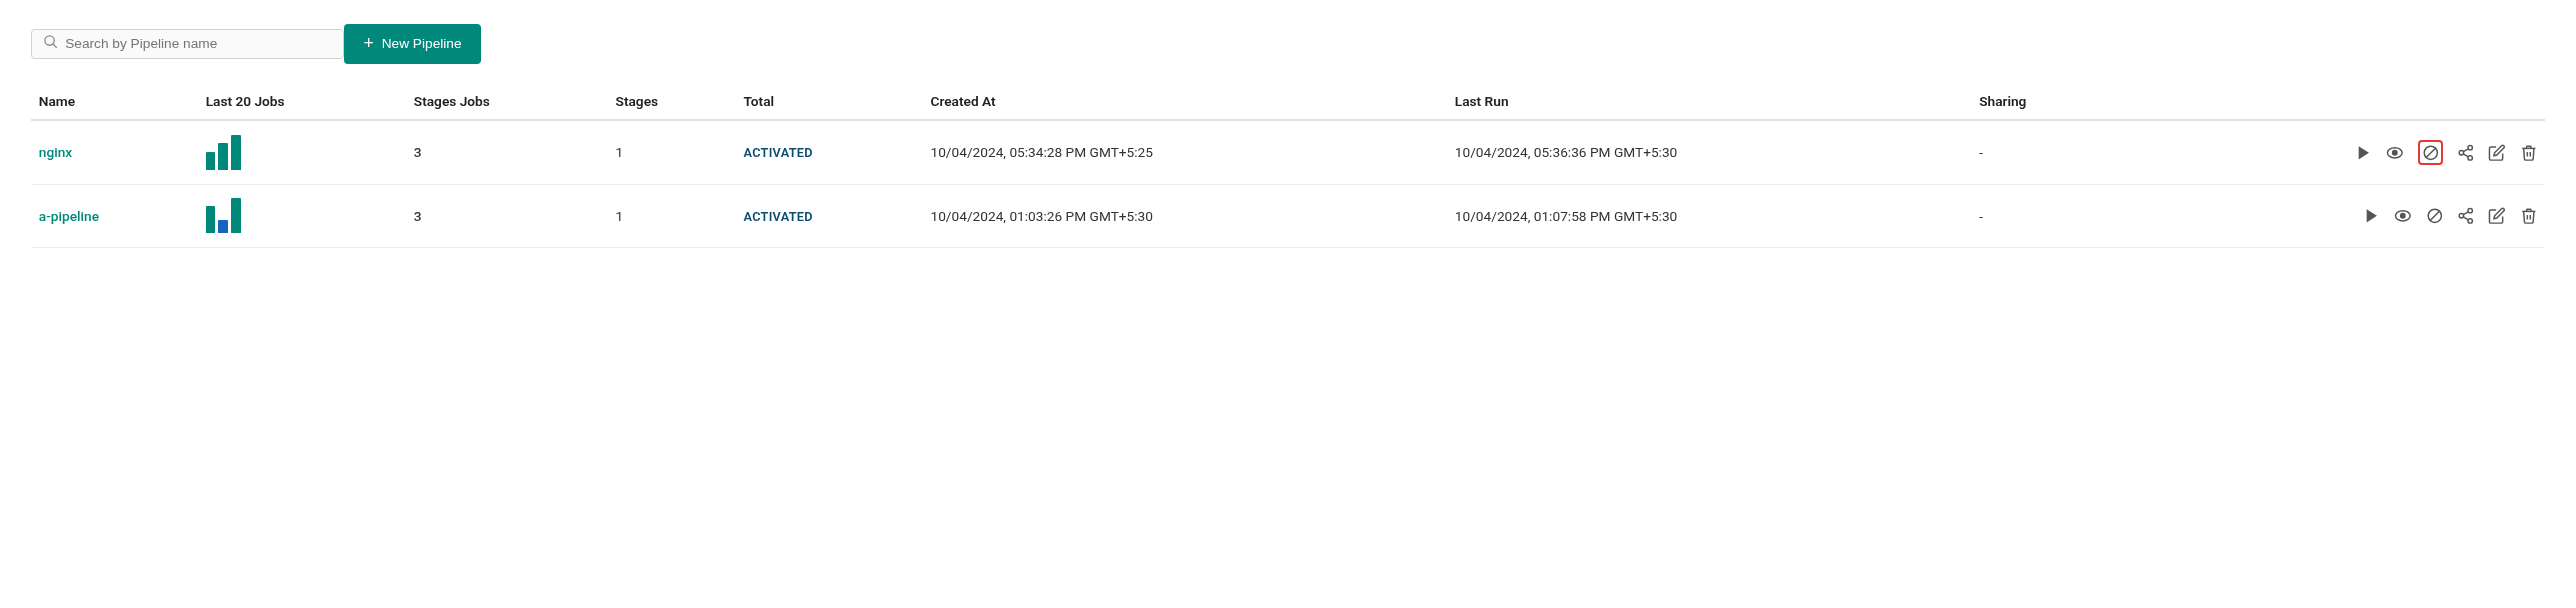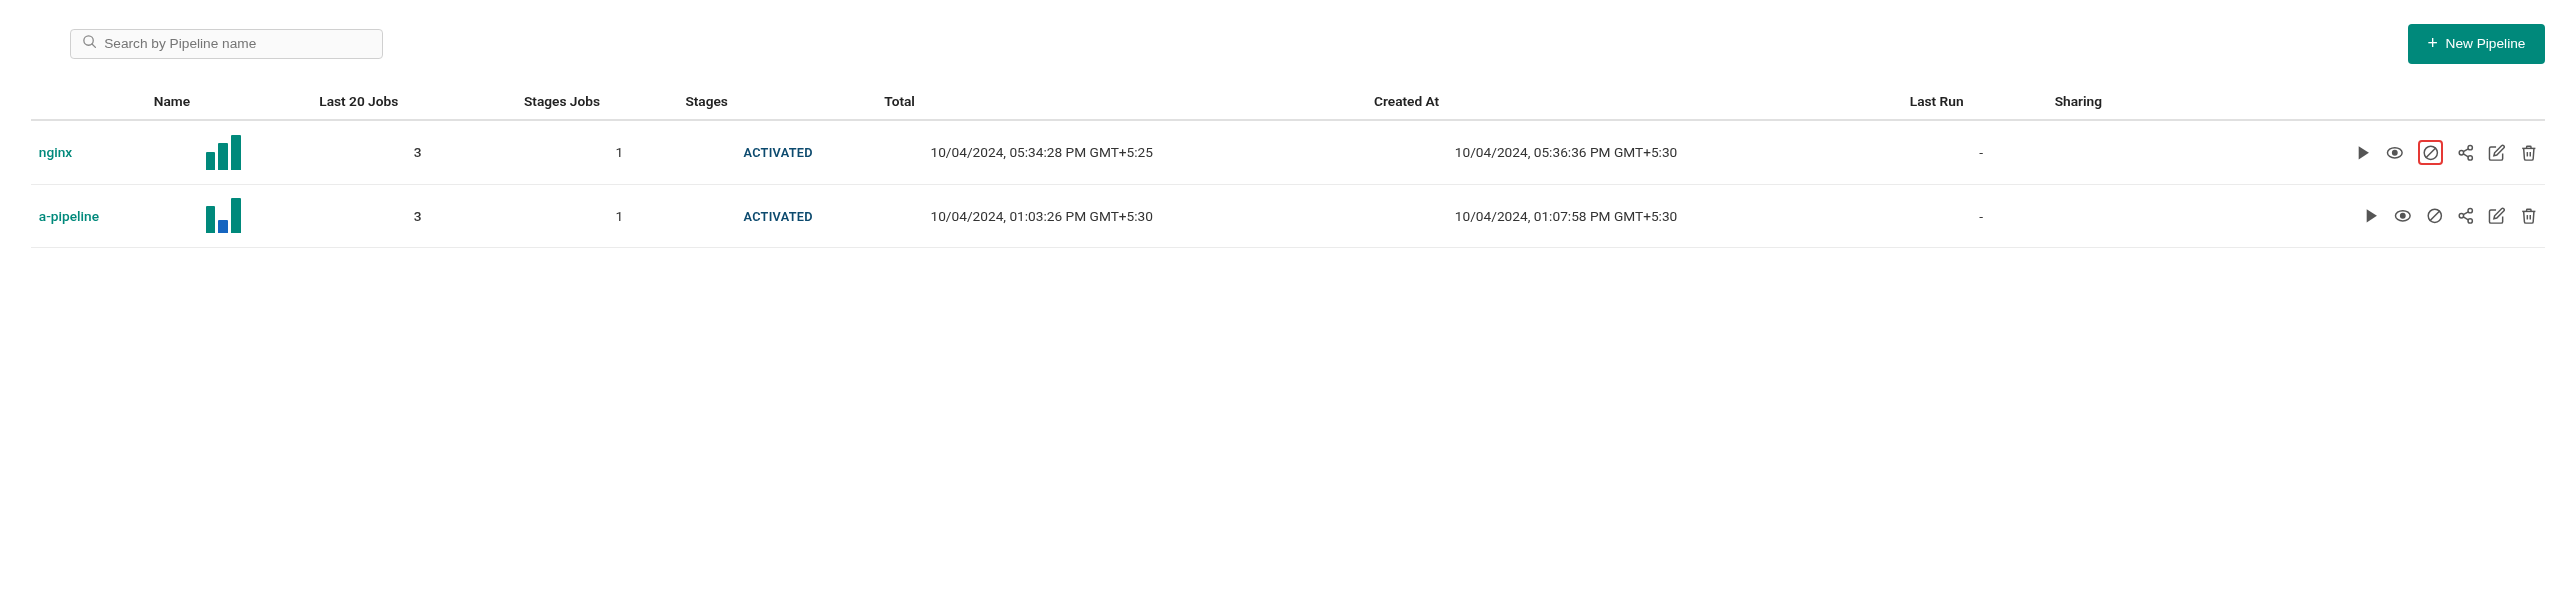--- a/index.html
+++ b/index.html
@@ -21,23 +21,22 @@
       margin-bottom: 5.9px;
     }
     .page-subtitle {
       font-size: 12.7px;
       color: #666;
       margin-bottom: 19.6px;
     }
     .toolbar {
       display: flex;
       align-items: center;
-      justify-content: space-between;
+      justify-content: flex-start;
       margin-bottom: 19.6px;
-      margin-left: 39px;
     }
     .search-container {
       display: flex;
       align-items: center;
       border: 1px solid #d0d0d0;
       border-radius: 3.9px;
       padding: 5.9px 11.7px;
       width: 313px;
       background: #fafafa;
     }
@@ -72,21 +71,21 @@
       font-weight: 300;
     }
     .table {
       width: 100%;
       border-collapse: collapse;
     }
     .table thead tr {
       border-bottom: 2px solid #e0e0e0;
     }
     .table th {
-      text-align: right;
+      text-align: left;
       padding: 9.8px 7.8px;
       font-size: 13.7px;
       font-weight: 600;
       color: #222;
     }
     .table td {
       padding: 13.7px 7.8px;
       font-size: 13.7px;
       color: #333;
       vertical-align: middle;

